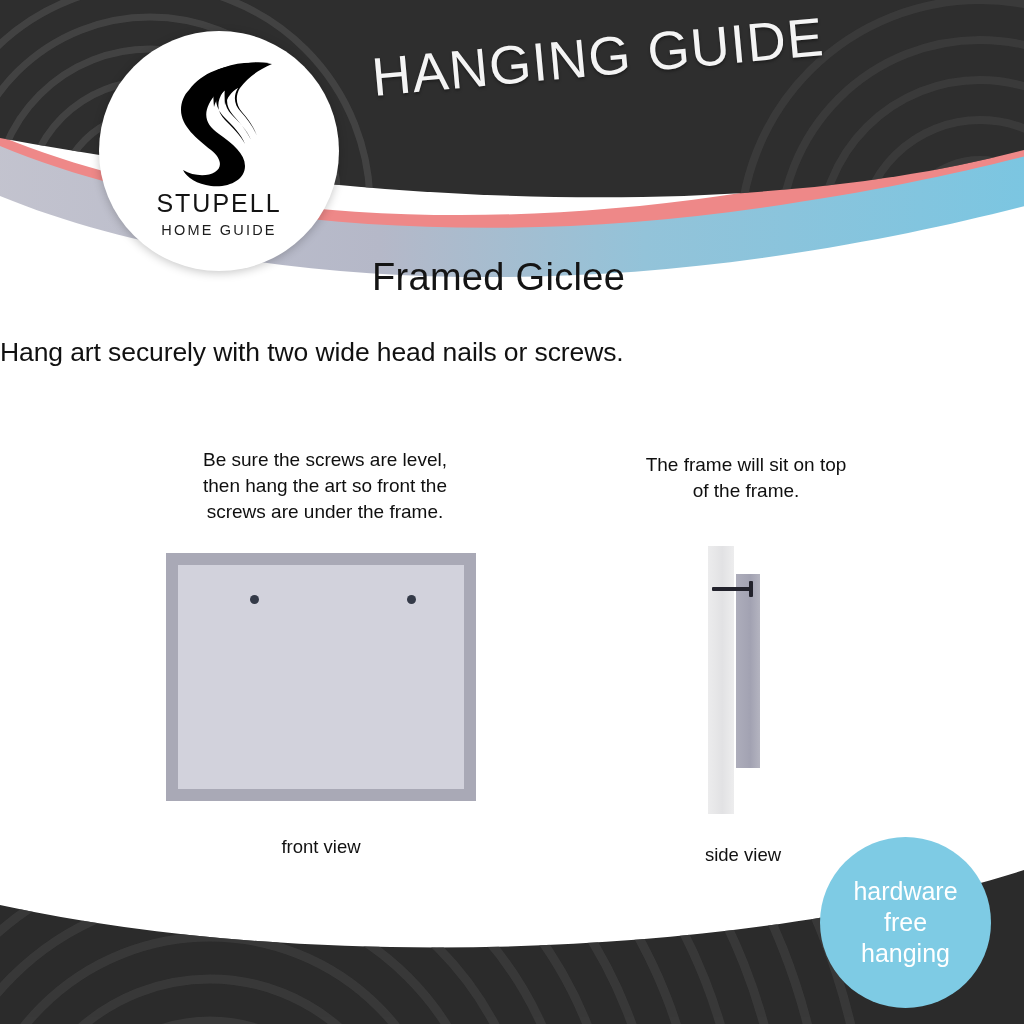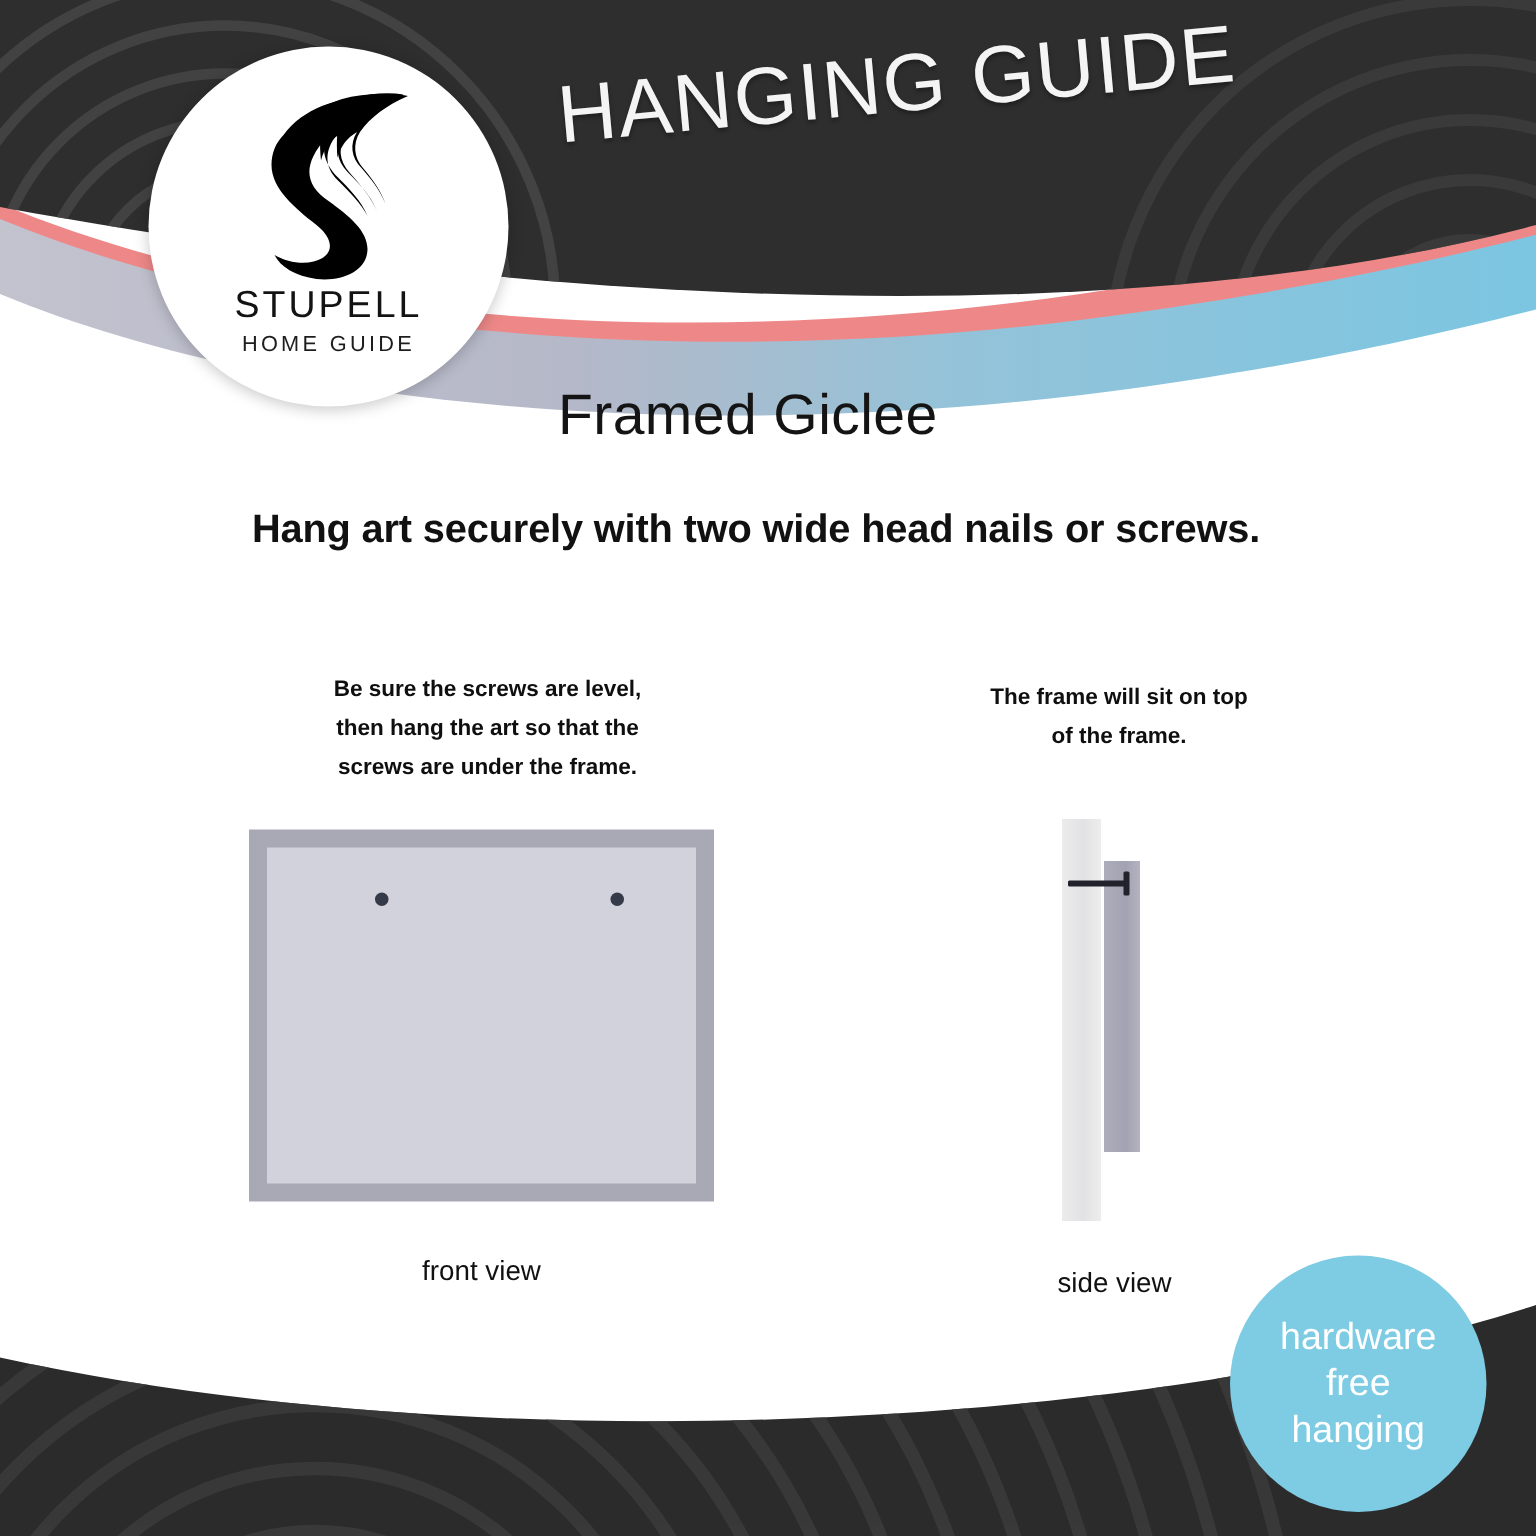--- a/index.html
+++ b/index.html
@@ -101,34 +101,33 @@
     white-space: nowrap;
     margin-top: 16px;
   }
 
   
   .main-instruction {
     position: absolute;
     left: 0;
     right: 16px;
     top: 337px;
-    text-align: center;
     font-family: "Liberation Sans", sans-serif;
     font-size: 26.5px;
-    font-weight: 700;
+    font-weight: 400;
     color: #111111;
     letter-spacing: -0.1px;
   }
 
   
   .caption {
     position: absolute;
     font-family: "Liberation Sans", sans-serif;
-    font-size: 15px;
-    font-weight: 700;
+    font-size: 19px;
+    font-weight: 400;
     color: #0f0f0f;
     line-height: 26px;
   }
   .caption-left {
     left: 180px;
     top: 447px;
     width: 290px;
     text-align: center;
   }
   .caption-right {
@@ -329,21 +328,21 @@
     <div class="logo-word">STUPELL</div>
     <div class="logo-sub">HOME GUIDE</div>
   </div>
 
   <div class="product-type">Framed Giclee</div>
 
   <div class="main-instruction">Hang art securely with two wide head nails or screws.</div>
 
   <div class="caption caption-left">
     <div>Be sure the screws are level,</div>
-    <div>then hang the art so that the</div>
+    <div>then hang the art so front the</div>
     <div>screws are under the frame.</div>
   </div>
 
   <div class="caption caption-right">
     <div>The frame will sit on top</div>
     <div>of the frame.</div>
   </div>
 
   <div class="front-view">
     <div class="front-view-inner">

